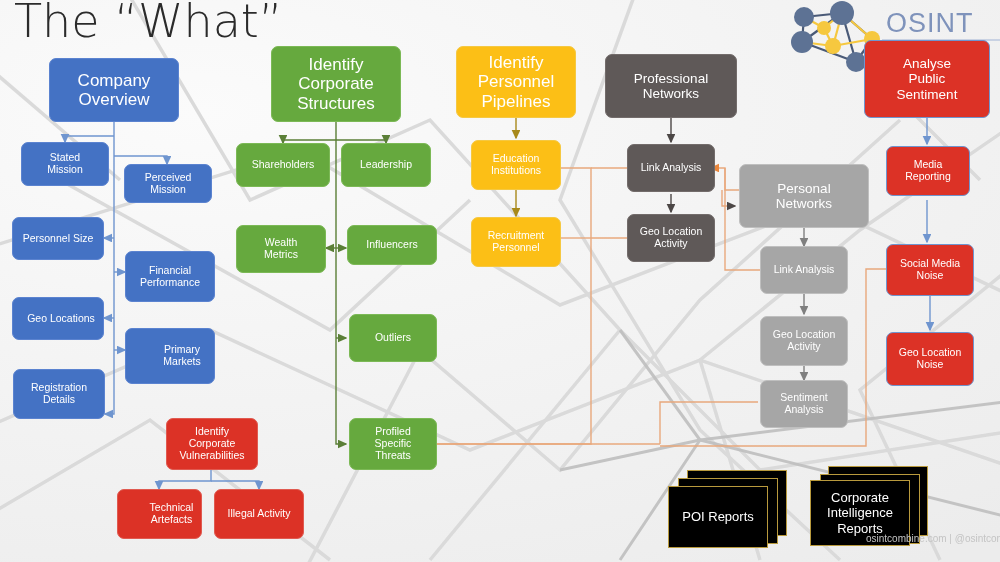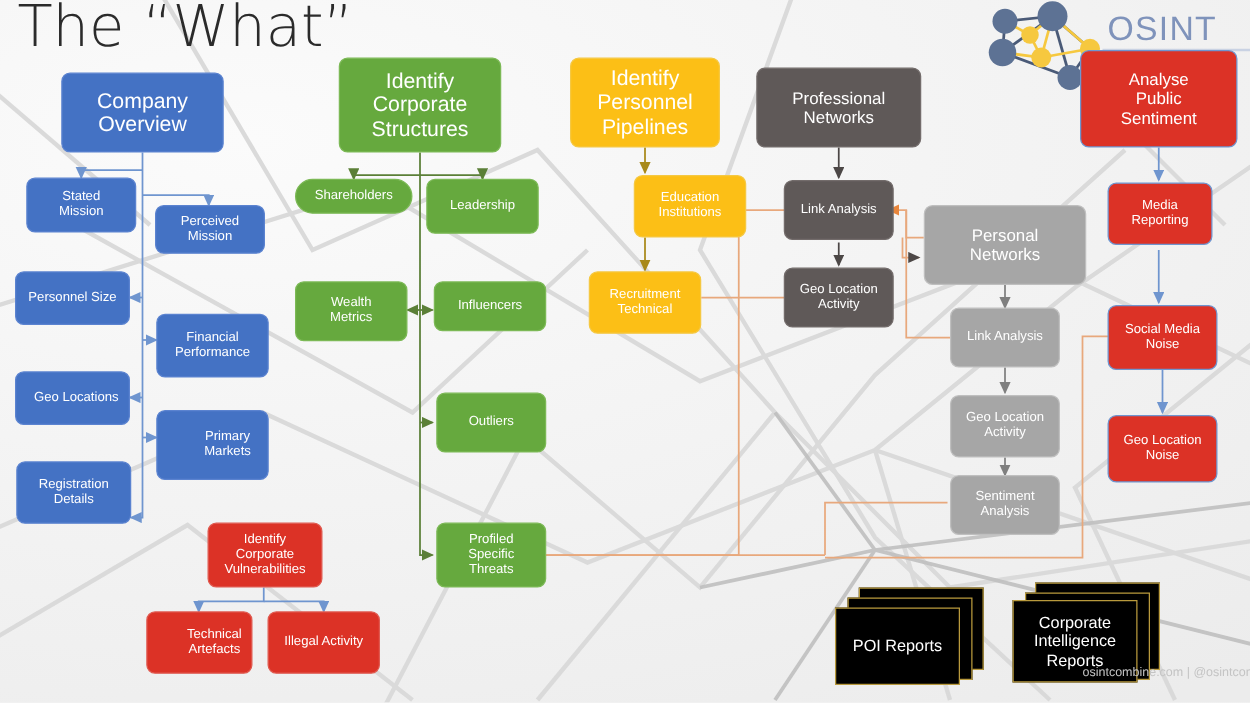--- a/index.html
+++ b/index.html
@@ -248,44 +248,44 @@
   <div class="node blue small" style="left:125px;top:328px;width:90px;height:56px;padding-left:28px;">Primary
 Markets</div>
 
   <div class="node blue small" style="left:13px;top:369px;width:92px;height:50px;">Registration
 Details</div>
 
   <div class="node green big" style="left:271px;top:46px;width:130px;height:76px;">Identify
 Corporate
 Structures</div>
 
-  <div class="node green small" style="left:236px;top:143px;width:94px;height:28px;border-radius:15px;">Shareholders</div>
+  <div class="node green small" style="left:236px;top:143px;width:94px;height:44px;">Shareholders</div>
 
   <div class="node green small" style="left:236px;top:225px;width:90px;height:48px;">Wealth
 Metrics</div>
 
   <div class="node green small" style="left:341px;top:143px;width:90px;height:44px;">Leadership</div>
 
   <div class="node green small" style="left:347px;top:225px;width:90px;height:40px;">Influencers</div>
 
   <div class="node green small" style="left:349px;top:314px;width:88px;height:48px;">Outliers</div>
 
   <div class="node green small" style="left:349px;top:418px;width:88px;height:52px;">Profiled
 Specific
 Threats</div>
 
   <div class="node yellow big" style="left:456px;top:46px;width:120px;height:72px;">Identify
 Personnel
 Pipelines</div>
 
-  <div class="node yellow small" style="left:471px;top:140px;width:90px;height:50px;margin-left:36px;">Education
+  <div class="node yellow small" style="left:471px;top:140px;width:90px;height:50px;">Education
 Institutions</div>
 
   <div class="node yellow small" style="left:471px;top:217px;width:90px;height:50px;">Recruitment
-Technical</div>
+Personnel</div>
 
   <div class="node dark mid" style="left:605px;top:54px;width:132px;height:64px;">Professional
 Networks</div>
 
   <div class="node dark small" style="left:627px;top:144px;width:88px;height:48px;">Link Analysis</div>
 
   <div class="node dark small" style="left:627px;top:214px;width:88px;height:48px;">Geo Location
 Activity</div>
 
   <div class="node gray mid" style="left:739px;top:164px;width:130px;height:64px;">Personal

